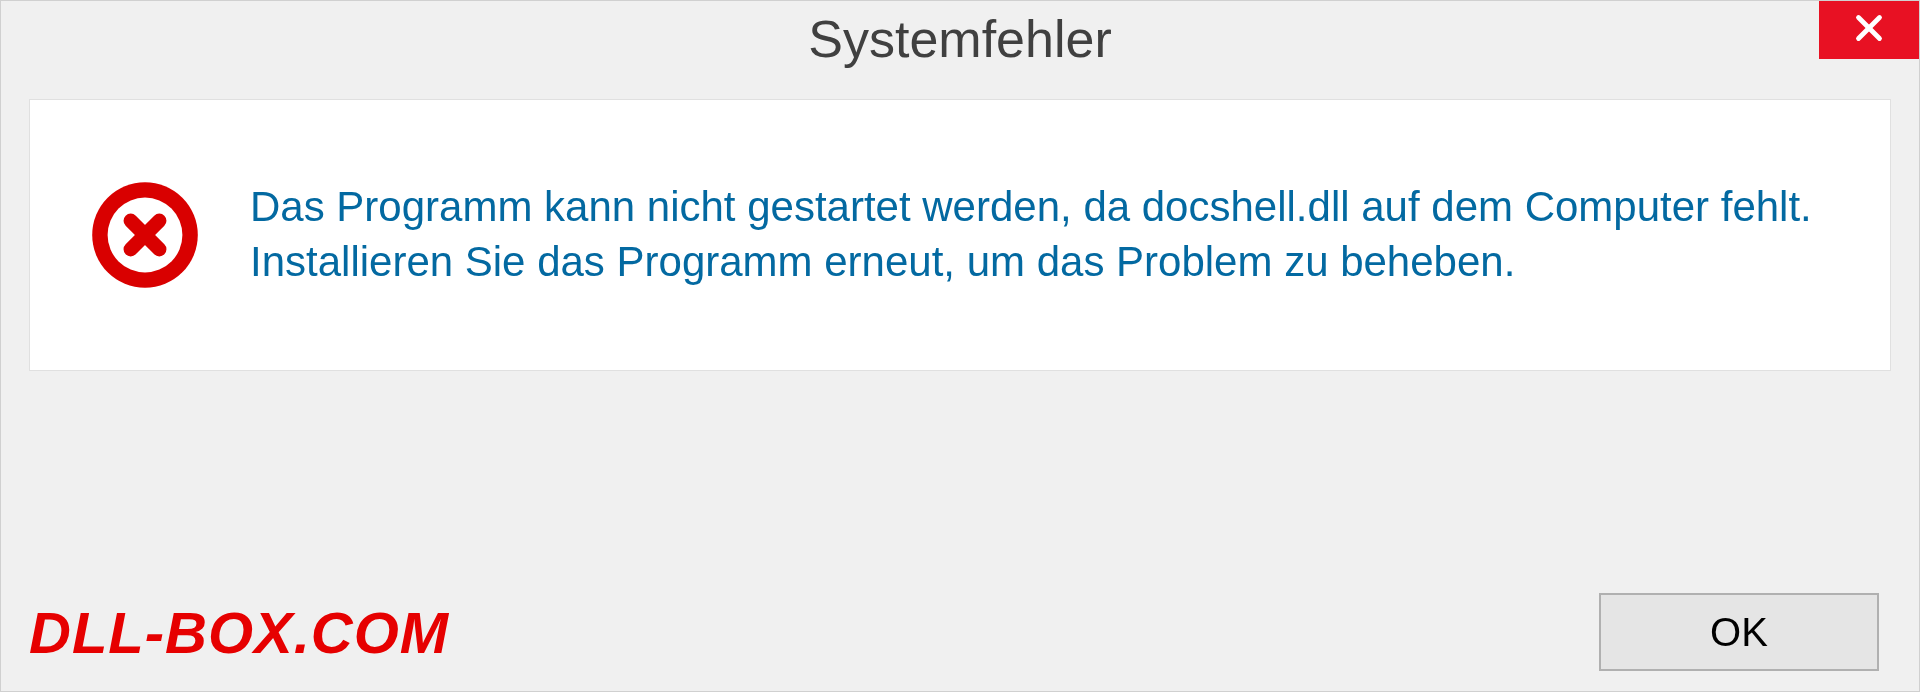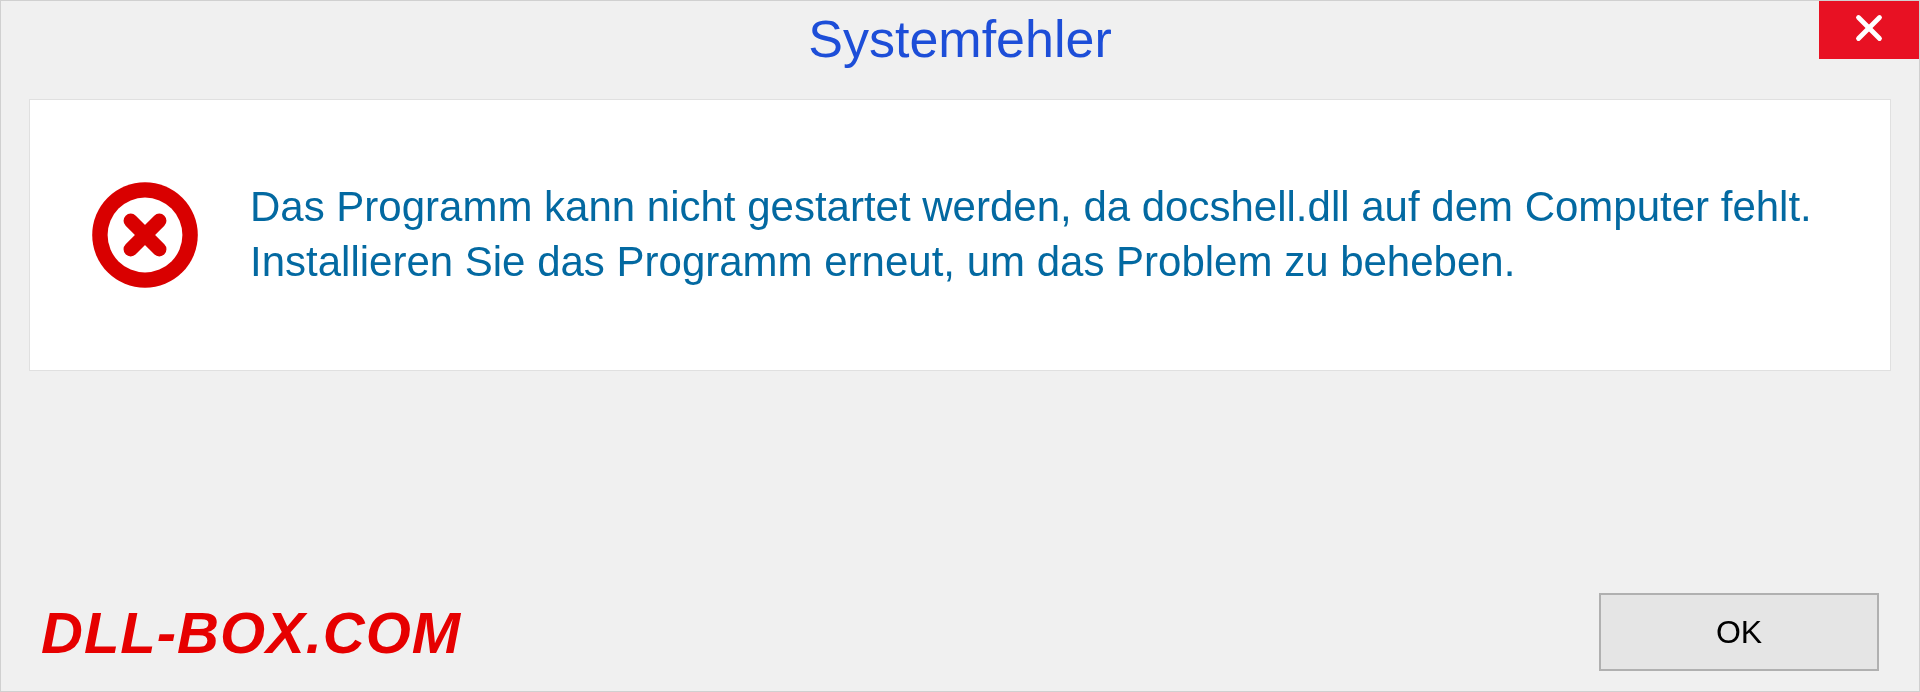--- a/index.html
+++ b/index.html
@@ -28,21 +28,21 @@
       display: flex;
       align-items: flex-start;
       justify-content: center;
       position: relative;
       height: 80px;
       padding-top: 8px;
     }
     .title-text {
       font-size: 52px;
       font-weight: 400;
-      color: #1d4ed8;
+      color: #404040;
       text-align: center;
     }
     .close-button {
       position: absolute;
       top: 0;
       right: 0;
       width: 100px;
       height: 58px;
       background: #e81123;
       display: flex;
@@ -71,40 +71,40 @@
     .message-text {
       font-size: 42px;
       line-height: 1.3;
       color: #0369a1;
       font-weight: 400;
     }
     .footer {
       display: flex;
       align-items: center;
       justify-content: space-between;
-      padding: 30px 40px 20px 40px;
+      padding: 30px 40px 20px 28px;
       position: absolute;
       bottom: 0;
       left: 0;
       right: 0;
     }
     .watermark {
       font-size: 58px;
       font-weight: 900;
       font-style: italic;
       color: #e60000;
       letter-spacing: 1px;
       font-family: Arial, sans-serif;
     }
     .ok-button {
       width: 280px;
       height: 78px;
       background: #e5e5e5;
       border: 2px solid #b0b0b0;
-      font-size: 32px;
+      font-size: 40px;
       color: #000;
       cursor: pointer;
       display: flex;
       align-items: center;
       justify-content: center;
       font-family: "Segoe UI", Arial, sans-serif;
     }
   </style>
 </head>
 <body>

